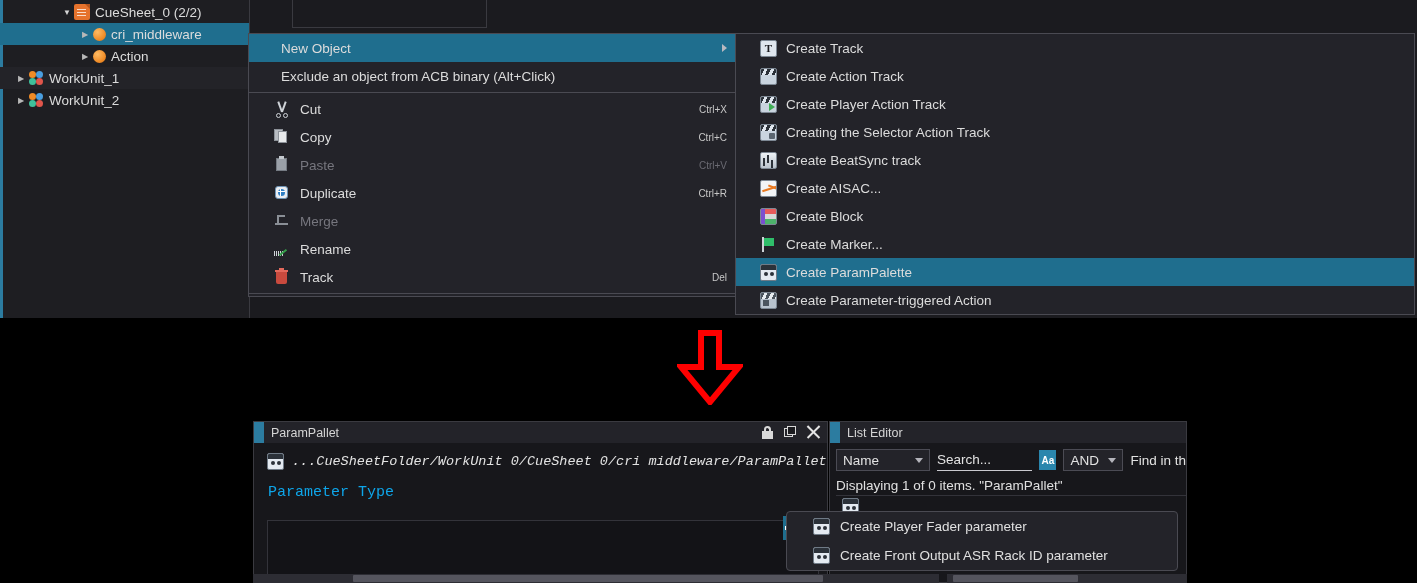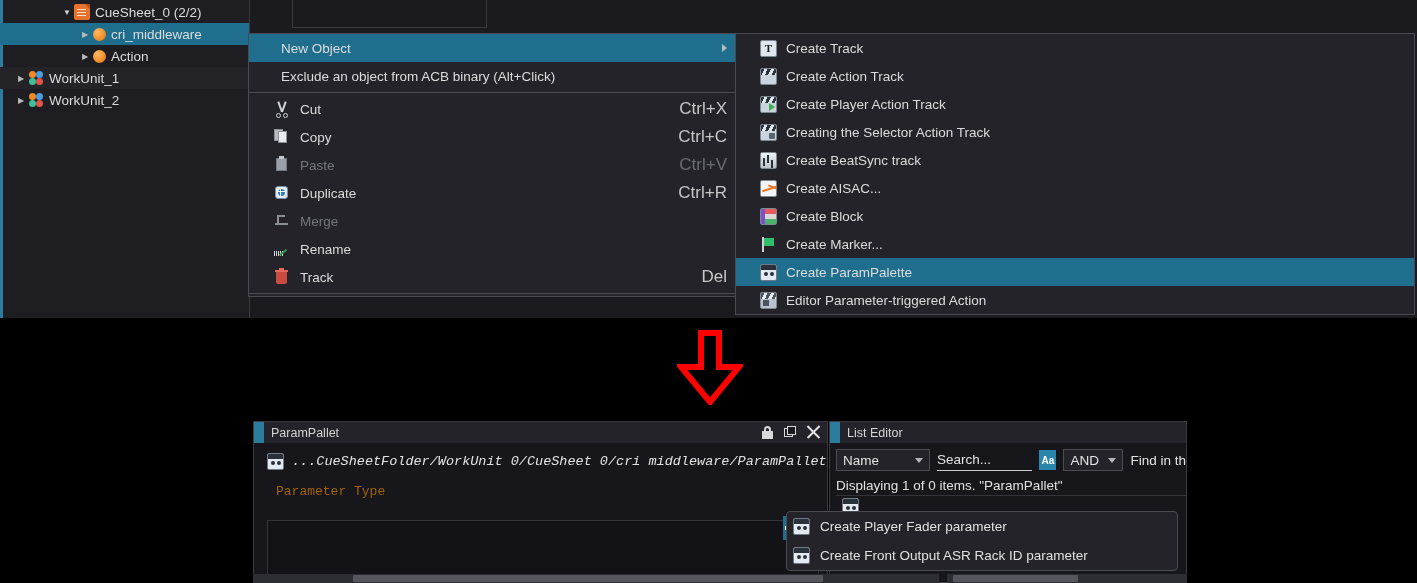--- a/index.html
+++ b/index.html
@@ -74,21 +74,21 @@
   }
   .ctx-primary { left:248px; top:33px; width:490px; }
   .mi {
     position:relative; height:28px; display:flex; align-items:center;
     padding-left:24px; padding-right:10px; white-space:nowrap;
   }
   .mi.selected { background:#1f6e8e; }
   .mi.disabled { color:#76767e; }
   .mi .mi-ic { width:18px; height:18px; flex:none; margin-right:9px; position:relative; }
   .mi .mi-lbl { flex:1; }
-  .mi .mi-key { color:#c7c7c7; font-size:17px; margin-left:24px; }
+  .mi .mi-key { color:#c7c7c7; font-size:10px; margin-left:24px; }
   .mi.disabled .mi-key { color:#6b6b73; }
   .mi .mi-arrow {
     width:0;height:0;border-style:solid;border-width:4px 0 4px 5px;
     border-color:transparent transparent transparent #b9b9c0; margin-left:10px;
   }
   .mi-indent { padding-left:32px;align-items:center; }
   .sep { height:1px; background:#4a4a52; margin:2px 0; }
 
   
   .ico-cut:before, .ico-cut:after {
@@ -193,21 +193,21 @@
   .pbtn-float i:nth-child(2){ left:4px; top:1px; width:9px; height:9px; background:#1b1b1f; }
   .pbtn-close:before, .pbtn-close:after {
     content:""; position:absolute; left:-1px; top:6px; width:17px; height:1.8px; background:#e4e4e4; }
   .pbtn-close:before { transform:rotate(45deg); }
   .pbtn-close:after  { transform:rotate(-45deg); }
 
   .pp-body { position:relative; height:140px; background:#17171b;font-family:Liberation Mono, monospace; }
   .pp-path { display:flex; align-items:center; padding:10px 0 0 13px; color:#e2e2e2;
     font-size:13.5px; font-style:italic; white-space:nowrap; }
   .pp-path .sic { margin-right:8px; }
-  .pp-partype { padding:14px 0 0 22px; color:#a16207; font-size:13px; }
+  .pp-partype { padding:14px 0 0 14px; color:#0ea5e9; font-size:15px; }
   .pp-list { position:absolute; left:13px; right:8px; top:77px; bottom:6px;
     border:1px solid #33333a; background:#131317; }
 
   .plus-btn {
     position:absolute; right:20px; top:73px; width:24px; height:24px; background:#1f6e8e; cursor:pointer;
   }
   .plus-btn:before { content:""; position:absolute; left:50%; top:2px; width:4px; height:20px;
     margin-left:-2px; background:#fff; }
   .plus-btn:after  { content:""; position:absolute; top:50%; left:2px; height:4px; width:20px;
     margin-top:-2px; background:#fff; }
@@ -235,21 +235,21 @@
   .le-rowhdr { position:absolute; left:6px; top:52px; right:0; height:22px;
     border-top:1px solid #33333a; display:flex; align-items:center; }
   .le-rowhdr .sic { margin-left:6px; }
 
   
   .plus-menu {
     position:absolute; left:774px; top:105px; width:392px;
     background:#232329; border:1px solid #4a4a52; border-radius:4px;
     color:#e0e0e0; font-size:13.5px; z-index:20;
   }
-  .plus-menu .mi { height:29px; padding-left:6px; }
+  .plus-menu .mi { height:29px; padding-left:26px; }
   .plus-menu .sic { margin-right:10px; }
 
   
   .sb-strip { position:absolute; left:241px; top:168px; width:934px; height:9px; }
   .sb-seg { position:absolute; top:0; height:9px; background:#2d2d34; }
   .sb-thumb { position:absolute; top:1px; height:7px; background:#55555e; border-radius:1px; }
 </style>
 </head>
 <body>
 
@@ -423,21 +423,21 @@
       <div class="mi mi-sub">
         <span class="sic sic-flag"></span>
         <span class="mi-lbl">Create Marker...</span>
       </div>
       <div class="mi mi-sub selected">
         <span class="sic sic-pp"></span>
         <span class="mi-lbl">Create ParamPalette</span>
       </div>
       <div class="mi mi-sub">
         <span class="sic sic-ptact"></span>
-        <span class="mi-lbl">Editor Parameter-triggered Action</span>
+        <span class="mi-lbl">Create Parameter-triggered Action</span>
       </div>
     </div>
   </div>
 
   <div class="arrow-wrap">
     <svg width="66" height="75" viewBox="0 0 66 75">
       <polygon points="24,3 42,3 42,37 62,37 33,72 4,37 24,37" fill="none" stroke="#ff0000" stroke-width="6" stroke-linejoin="miter"></polygon>
     </svg>
   </div>
 

